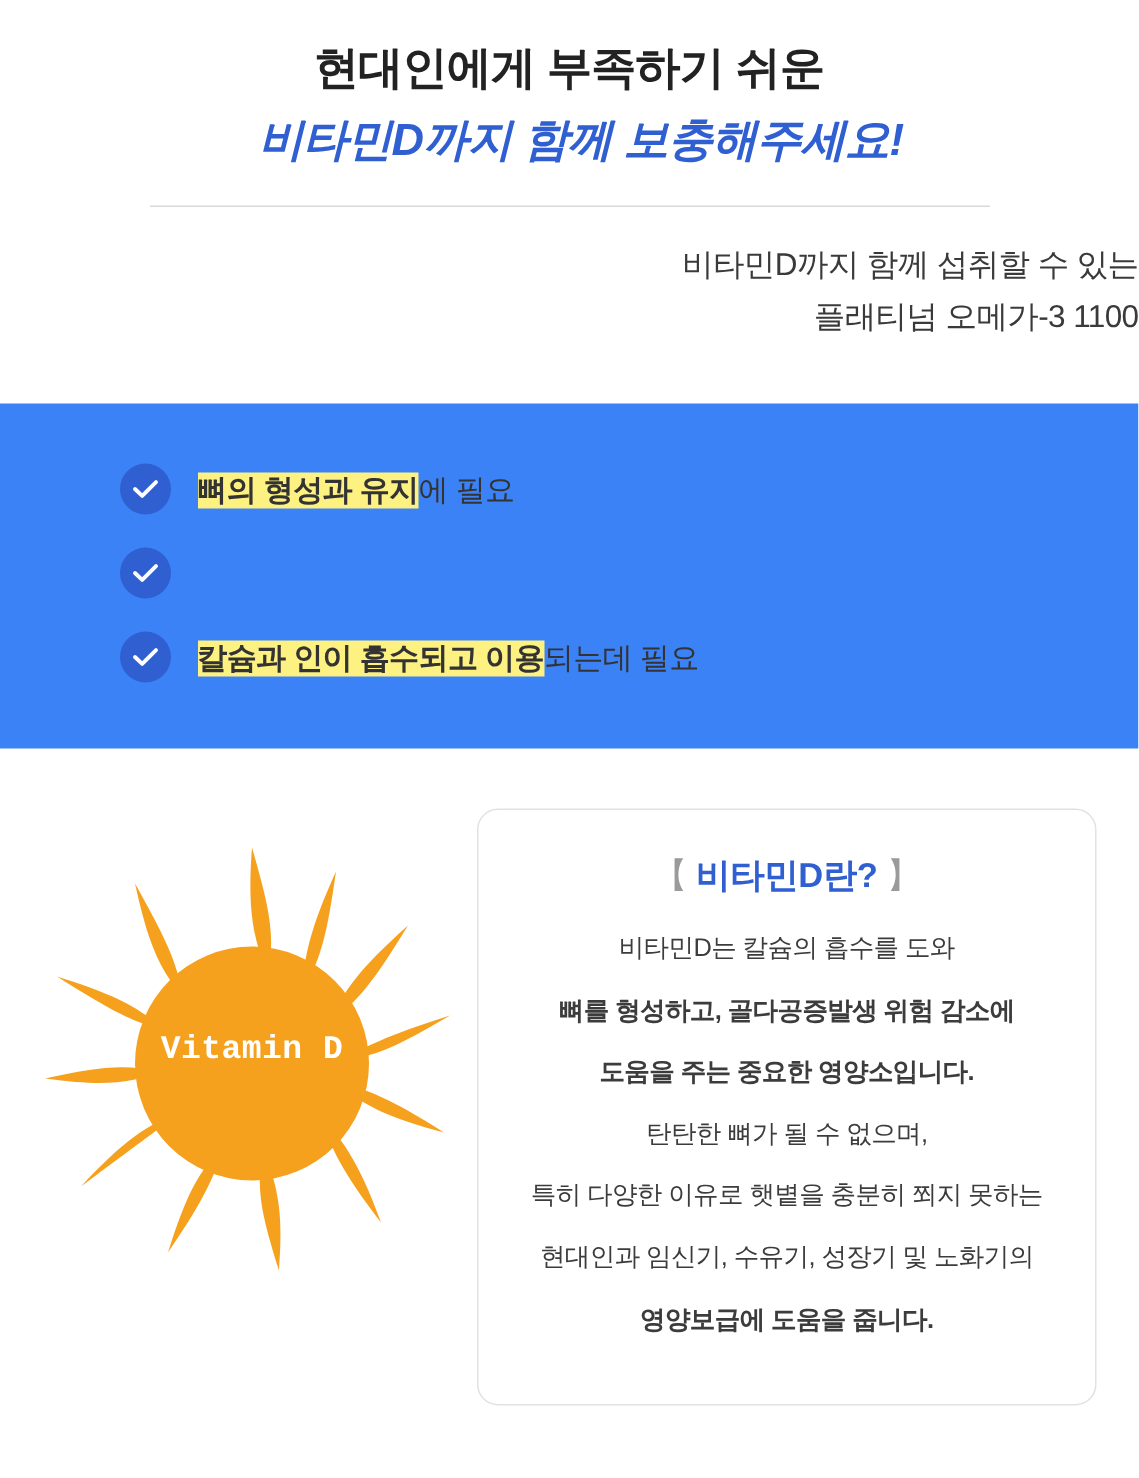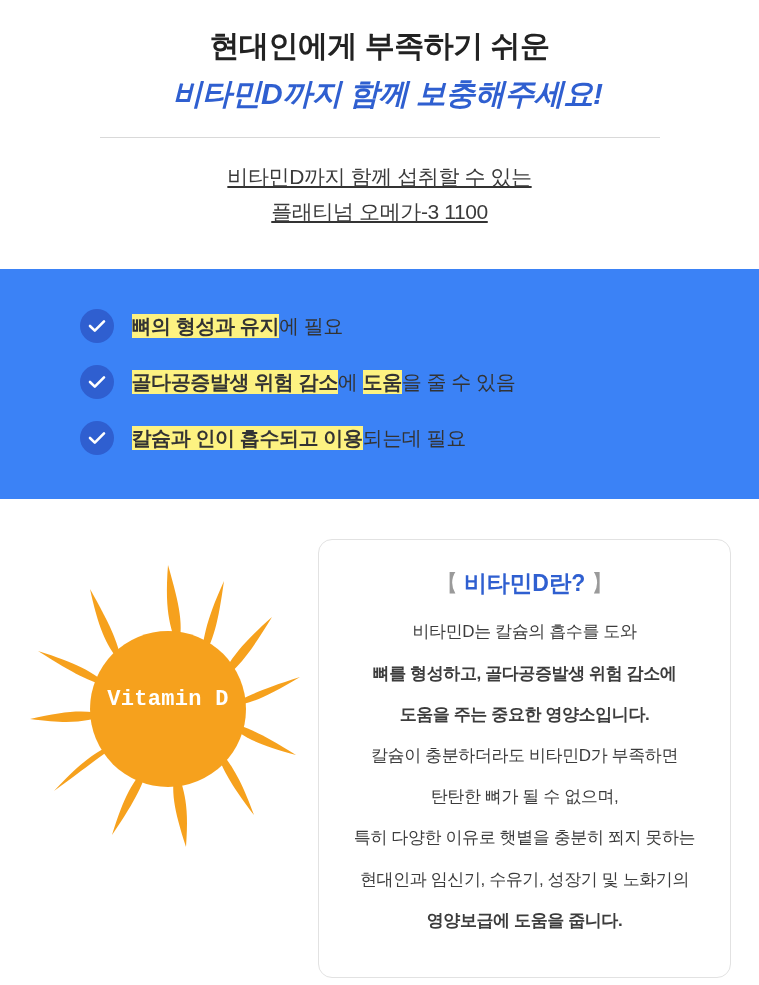--- a/index.html
+++ b/index.html
@@ -37,23 +37,22 @@
     margin-top: 4px;
     padding-left: 16px;
   }
   .divider {
     width: 560px;
     height: 1px;
     background: #d9d9d9;
     margin: 22px auto 0 auto;
   }
   .subcopy {
-    text-align: center;
+    text-align: right;
     margin-top: 22px;
-    text-decoration: underline;
   }
   .subcopy .sub1,
   .subcopy .sub2 {
     font-size: 21px;
     color: #3a3a3a;
     line-height: 1.65;
     letter-spacing: -0.4px;
   }
 
   
@@ -181,21 +180,20 @@
       </span>
       <span class="benefit-text"><span class="hl">뼈의 형성과 유지</span><span>에 필요</span></span>
     </div>
 
     <div class="benefit">
       <span class="check">
         <svg width="18" height="14" viewBox="0 0 18 14" aria-hidden="true">
           <polyline points="2,7 6.8,11.6 16,2.4" fill="none" stroke="#ffffff" stroke-width="2.6" stroke-linecap="round" stroke-linejoin="round"></polyline>
         </svg>
       </span>
-      <span class="benefit-text"><span class="hl">골다공증발생 위험 감소</span><span>에 </span><span class="hl">도움</span><span>을 줄 수 있음</span></span>
     </div>
 
     <div class="benefit">
       <span class="check">
         <svg width="18" height="14" viewBox="0 0 18 14" aria-hidden="true">
           <polyline points="2,7 6.8,11.6 16,2.4" fill="none" stroke="#ffffff" stroke-width="2.6" stroke-linecap="round" stroke-linejoin="round"></polyline>
         </svg>
       </span>
       <span class="benefit-text"><span class="hl">칼슘과 인이 흡수되고 이용</span><span>되는데 필요</span></span>
     </div>
@@ -230,21 +228,20 @@
   <div class="info-card">
     <div class="info-title">
       <span class="bracket">【</span>
       <span>비타민D란?</span>
       <span class="bracket">】</span>
     </div>
     <div class="info-body">
       <p>비타민D는 칼슘의 흡수를 도와</p>
       <p class="b">뼈를 형성하고, 골다공증발생 위험 감소에</p>
       <p class="b">도움을 주는 중요한 영양소입니다.</p>
-      <p>칼슘이 충분하더라도 비타민D가 부족하면</p>
       <p>탄탄한 뼈가 될 수 없으며,</p>
       <p>특히 다양한 이유로 햇볕을 충분히 쬐지 못하는</p>
       <p>현대인과 임신기, 수유기, 성장기 및 노화기의</p>
       <p class="b">영양보급에 도움을 줍니다.</p>
     </div>
   </div>
 
 </div>
 
 </body></html>

